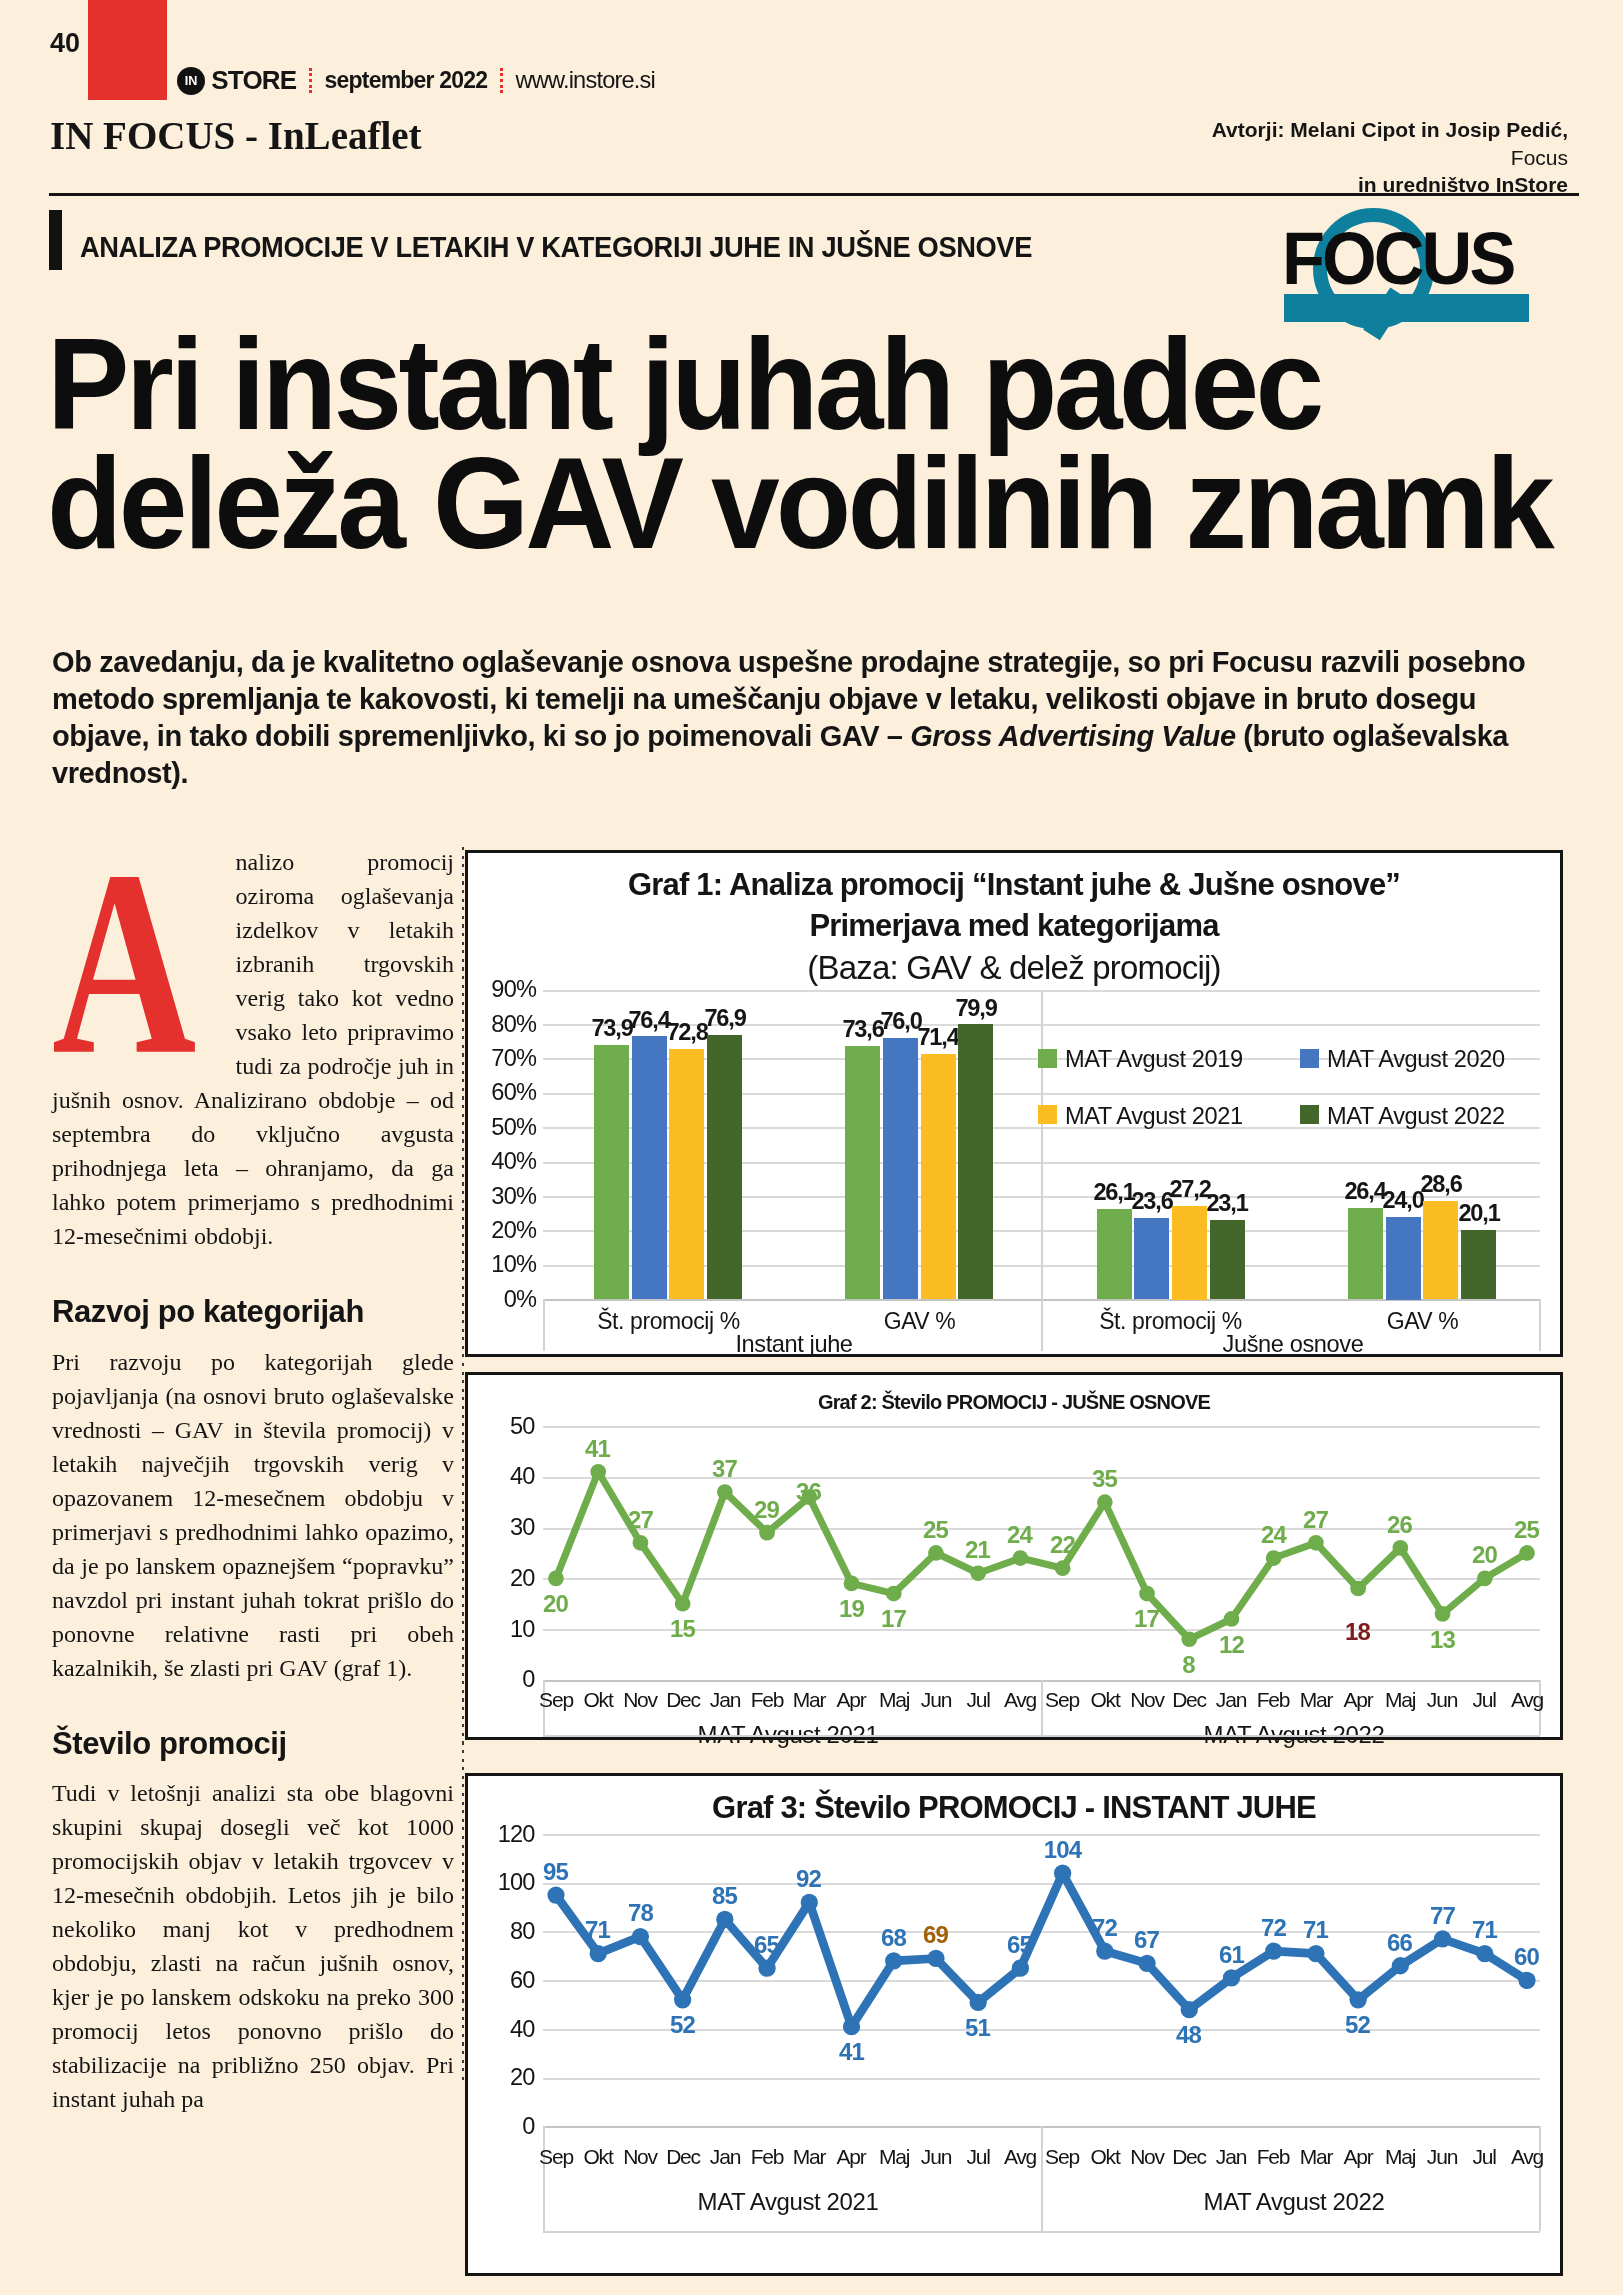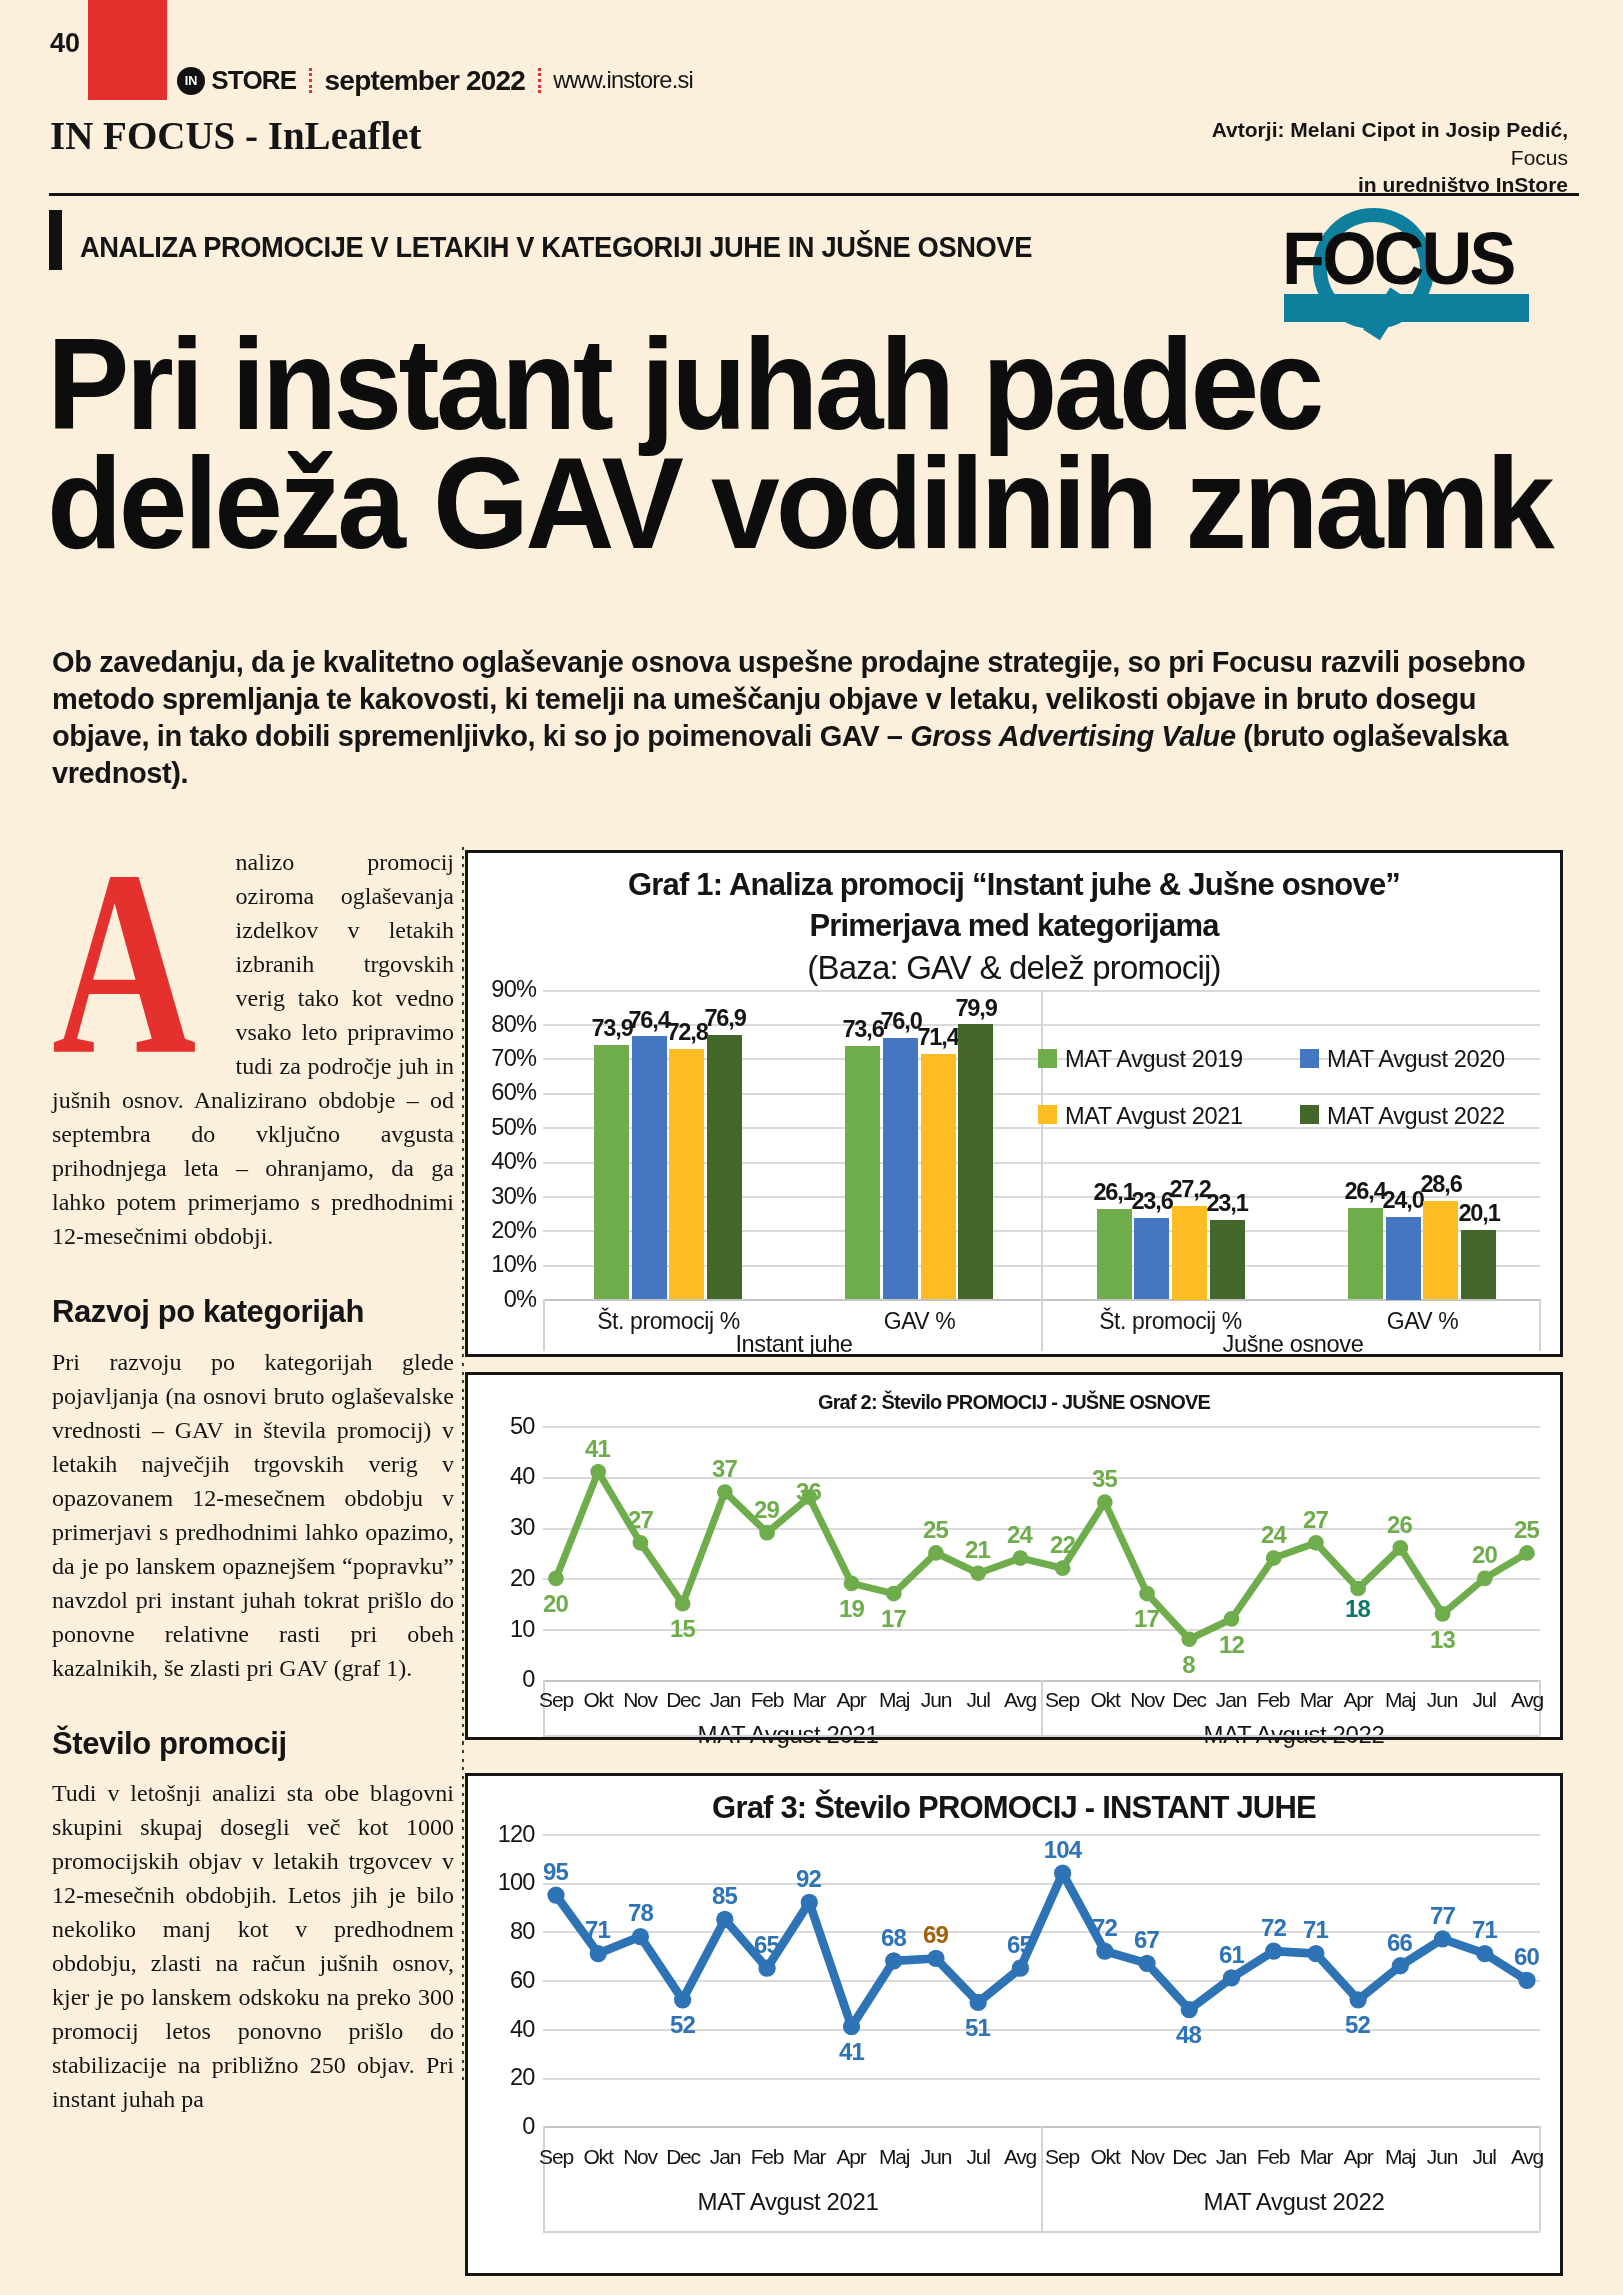--- a/index.html
+++ b/index.html
@@ -6,21 +6,21 @@
   .page{position:relative;width:1623px;height:2295px;background:#fcf0dc;
         font-family:"Liberation Sans",sans-serif;color:#151515;overflow:hidden;margin:0 auto;}
   .abs{position:absolute;}
   
   .pageno{left:50px;top:28px;font-size:27px;font-weight:900;}
   .redblock{left:88px;top:0;width:79px;height:100px;background:#e5312e;}
   .masthead{left:177px;top:63px;height:35px;display:flex;align-items:center;gap:12.6px;}
   .inbadge{width:28px;height:28px;border-radius:50%;background:#111;color:#fff;display:flex;align-items:center;justify-content:center;font-size:12.6px;font-weight:900;}
   .brand{font-size:26px;font-weight:900;letter-spacing:-0.8px;margin-left:-6.3px;}
   .dotsep{width:0;height:25px;border-left:3.1px dotted #e5312e;}
-  .issue{font-size:28px;font-weight:700;letter-spacing:-0.8px;}
+  .issue{font-size:23px;font-weight:700;letter-spacing:-0.8px;}
   .site{font-size:23.6px;font-weight:500;letter-spacing:-0.8px;}
   .sectiontitle{left:50px;top:113px;font-family:"Liberation Serif",serif;font-weight:700;font-size:39px;letter-spacing:0;}
   .authors{right:55px;top:116px;text-align:right;font-size:21px;line-height:27.5px;}
   .authors .b{font-weight:700;}
   .hrule{left:49px;top:193px;width:1530px;height:3.1px;background:#141414;}
   
   .kickbar{left:49px;top:210px;width:12.6px;height:60px;background:#111;}
   .kicker{left:80px;top:231px;font-size:29px;font-weight:700;letter-spacing:-0.4px;transform:scaleX(.94);transform-origin:left top;white-space:nowrap;}
   
   .flogo{left:1282px;top:214px;width:267px;height:127px;}
@@ -231,21 +231,21 @@
       <div class="abs llab" style="left: 430px; top: 141px; color: rgb(111, 173, 76);">25</div>
       <div class="abs llab" style="left: 472px; top: 161px; color: rgb(111, 173, 76);">21</div>
       <div class="abs llab" style="left: 514px; top: 146px; color: rgb(111, 173, 76);">24</div>
       <div class="abs llab" style="left: 557px; top: 156px; color: rgb(111, 173, 76);">22</div>
       <div class="abs llab" style="left: 599px; top: 90px; color: rgb(111, 173, 76);">35</div>
       <div class="abs llab" style="left: 641px; top: 230px; color: rgb(111, 173, 76);">17</div>
       <div class="abs llab" style="left: 683px; top: 276px; color: rgb(111, 173, 76);">8</div>
       <div class="abs llab" style="left: 726px; top: 256px; color: rgb(111, 173, 76);">12</div>
       <div class="abs llab" style="left: 768px; top: 146px; color: rgb(111, 173, 76);">24</div>
       <div class="abs llab" style="left: 810px; top: 131px; color: rgb(111, 173, 76);">27</div>
-      <div class="abs llab" style="left: 852px; top: 220px; color: #0f766e;">18</div>
+      <div class="abs llab" style="left: 852px; top: 243px; color: #7f1d1d;">18</div>
       <div class="abs llab" style="left: 894px; top: 136px; color: rgb(111, 173, 76);">26</div>
       <div class="abs llab" style="left: 937px; top: 251px; color: rgb(111, 173, 76);">13</div>
       <div class="abs llab" style="left: 979px; top: 166px; color: rgb(111, 173, 76);">20</div>
       <div class="abs llab" style="left: 1021px; top: 141px; color: rgb(111, 173, 76);">25</div>
       <div class="abs" style="left: 75px; top: 305px; width: 1.6px; height: 55px; background: rgb(211, 211, 211);"></div>
       <div class="abs" style="left: 573px; top: 305px; width: 1.6px; height: 55px; background: rgb(211, 211, 211);"></div>
       <div class="abs" style="left: 1071px; top: 305px; width: 1.6px; height: 55px; background: rgb(211, 211, 211);"></div>
       <div class="abs mlab" style="left: 66px; top: 313px;">Sep</div>
       <div class="abs mlab" style="left: 108px; top: 313px;">Okt</div>
       <div class="abs mlab" style="left: 150px; top: 313px;">Nov</div>

